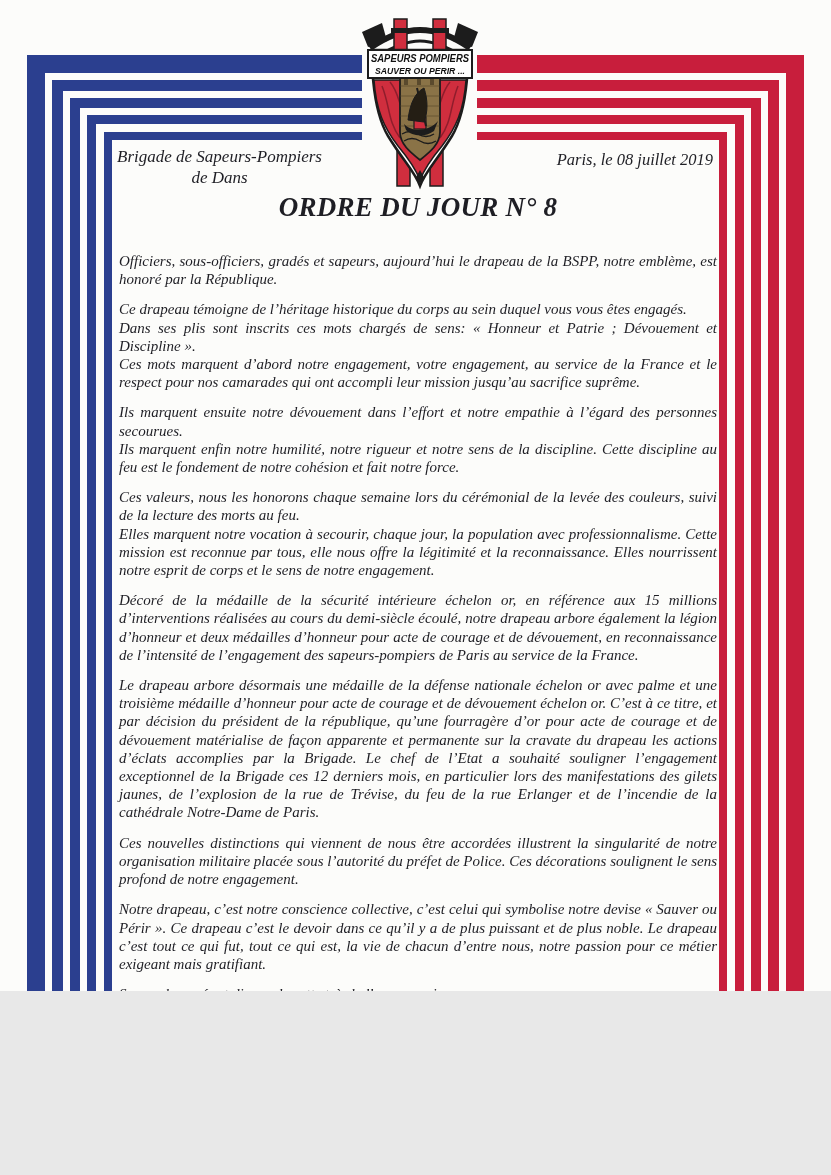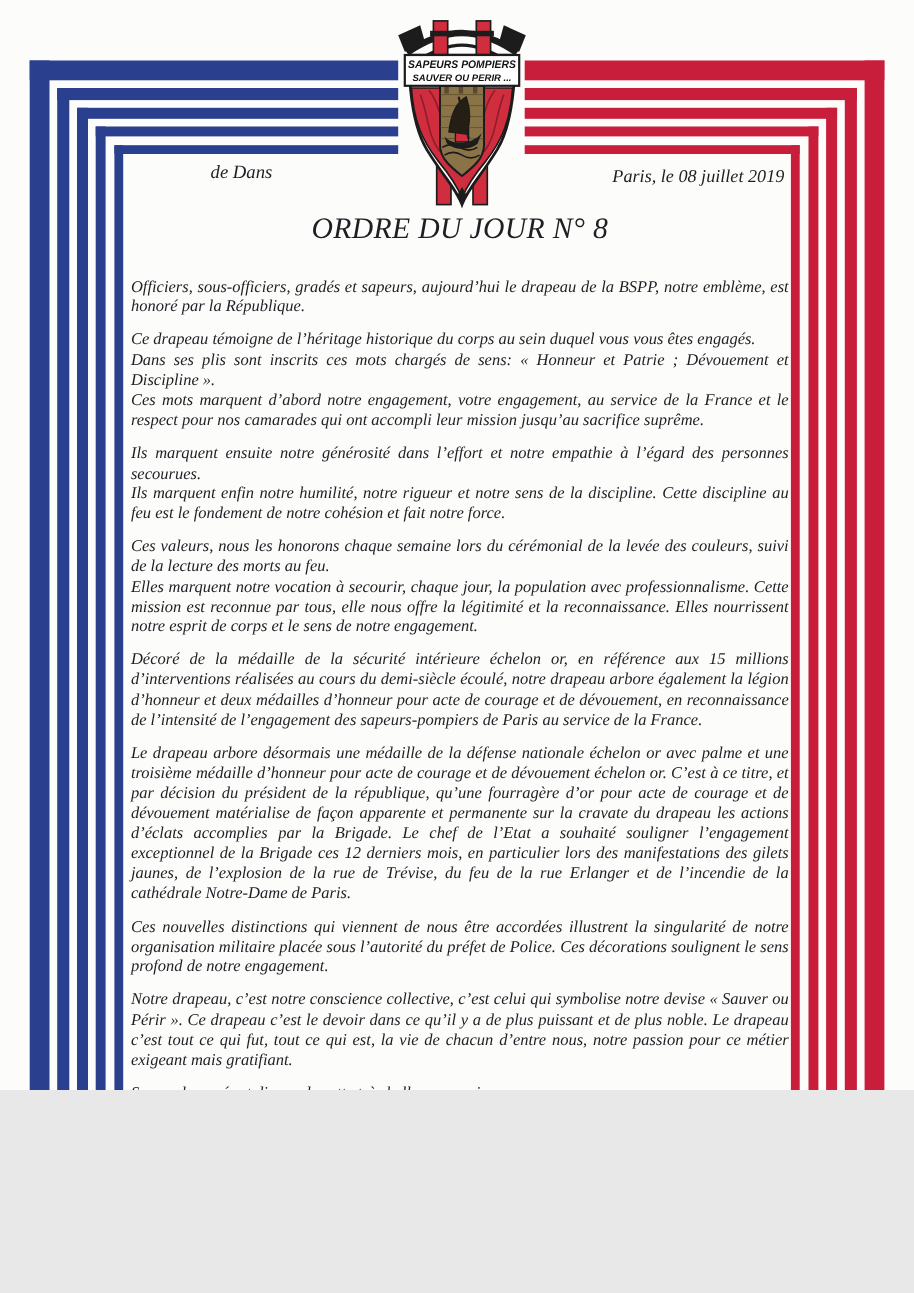--- a/index.html
+++ b/index.html
@@ -9,21 +9,21 @@
     font-family:"Liberation Serif","DejaVu Serif",serif;
     font-style:italic;color:var(--ink,#1e1e24);
   }
   .band{position:absolute;}
   .band.blue{background:var(--border_blue,#2b3f8f);}
   .band.red{background:var(--border_red,#c81e3c);}
   .org{position:absolute;left:112px;top:146px;width:215px;
        font-size:17px;line-height:1.25;text-align:center;}
   .dateline{position:absolute;right:118px;top:150px;font-size:16.5px;}
   .title{position:absolute;left:119px;top:192px;width:598px;text-align:center;
-         font-size:27px;font-weight:normal;letter-spacing:.3px;}
+         font-size:27px;font-weight:bold;letter-spacing:.3px;}
   .bodytext{position:absolute;left:119px;top:240px;width:598px;
             font-size:15px;line-height:18.2px;}
   .blk{white-space:pre-line;text-align:justify;margin:12px 0 8px 0;}
   .sig{position:absolute;left:300px;top:1030px;width:400px;
        font-size:16px;line-height:1.35;text-align:center;}
   .crest{position:absolute;left:360px;top:14px;width:120px;height:178px;}
   .scrawl{position:absolute;left:408px;top:986px;width:172px;height:132px;}
   svg text{font-family:"Liberation Sans","DejaVu Sans",sans-serif;}
 </style>
 </head>
@@ -89,32 +89,33 @@
     </g>
     <g>
       <rect x="8" y="36" width="104" height="28" fill="#ffffff" stroke="#1c1c1c" stroke-width="2"></rect>
       <text x="60" y="48" font-size="10" font-weight="bold" fill="#111" text-anchor="middle" textLength="98" lengthAdjust="spacingAndGlyphs">SAPEURS POMPIERS</text>
       <text x="60" y="60" font-size="8.5" font-weight="bold" fill="#111" text-anchor="middle" textLength="90" lengthAdjust="spacingAndGlyphs">SAUVER OU PERIR ...</text>
     </g>
     <path d="M60,156 l4,7 l-4,7 l-4,-7 Z" fill="#1c1c1c"></path>
   </svg>
 
   <div class="org">
+    <div>Brigade de Sapeurs-Pompiers</div>
     <div>de Dans</div>
   </div>
   <div class="dateline">Paris, le 08 juillet 2019</div>
 
   <div class="title">ORDRE DU JOUR N° 8</div>
 
   <div class="bodytext">
     <p class="blk">Officiers, sous-officiers, gradés et sapeurs, aujourd’hui le drapeau de la BSPP, notre emblème, est honoré par la République.</p>
     <p class="blk">Ce drapeau témoigne de l’héritage historique du corps au sein duquel vous vous êtes engagés.
 Dans ses plis sont inscrits ces mots chargés de sens: « Honneur et Patrie ; Dévouement et Discipline ».
 Ces mots marquent d’abord notre engagement, votre engagement, au service de la France et le respect pour nos camarades qui ont accompli leur mission jusqu’au sacrifice suprême.</p>
-    <p class="blk">Ils marquent ensuite notre générosité dans l’effort et notre empathie à l’égard des personnes secourues.
+    <p class="blk">Ils marquent ensuite notre dévouement dans l’effort et notre empathie à l’égard des personnes secourues.
 Ils marquent enfin notre humilité, notre rigueur et notre sens de la discipline. Cette discipline au feu est le fondement de notre cohésion et fait notre force.</p>
     <p class="blk">Ces valeurs, nous les honorons chaque semaine lors du cérémonial de la levée des couleurs, suivi de la lecture des morts au feu.
 Elles marquent notre vocation à secourir, chaque jour, la population avec professionnalisme. Cette mission est reconnue par tous, elle nous offre la légitimité et la reconnaissance. Elles nourrissent notre esprit de corps et le sens de notre engagement.</p>
     <p class="blk">Décoré de la médaille de la sécurité intérieure échelon or, en référence aux 15 millions d’interventions réalisées au cours du demi-siècle écoulé, notre drapeau arbore également la légion d’honneur et deux médailles d’honneur pour acte de courage et de dévouement, en reconnaissance de l’intensité de l’engagement des sapeurs-pompiers de Paris au service de la France.</p>
     <p class="blk">Le drapeau arbore désormais une médaille de la défense nationale échelon or avec palme et une troisième médaille d’honneur pour acte de courage et de dévouement échelon or. C’est à ce titre, et par décision du président de la république, qu’une fourragère d’or pour acte de courage et de dévouement matérialise de façon apparente et permanente sur la cravate du drapeau les actions d’éclats accomplies par la Brigade. Le chef de l’Etat a souhaité souligner l’engagement exceptionnel de la Brigade ces 12 derniers mois, en particulier lors des manifestations des gilets jaunes, de l’explosion de la rue de Trévise, du feu de la rue Erlanger et de l’incendie de la cathédrale Notre-Dame de Paris.</p>
     <p class="blk">Ces nouvelles distinctions qui viennent de nous être accordées illustrent la singularité de notre organisation militaire placée sous l’autorité du préfet de Police. Ces décorations soulignent le sens profond de notre engagement.</p>
     <p class="blk">Notre drapeau, c’est notre conscience collective, c’est celui qui symbolise notre devise « Sauver ou Périr ». Ce drapeau c’est le devoir dans ce qu’il y a de plus puissant et de plus noble. Le drapeau c’est tout ce qui fut, tout ce qui est, la vie de chacun d’entre nous, notre passion pour ce métier exigeant mais gratifiant.</p>
     <p class="blk">Soyons honorés et dignes de cette très belle reconnaissance.</p>
   </div>
 

